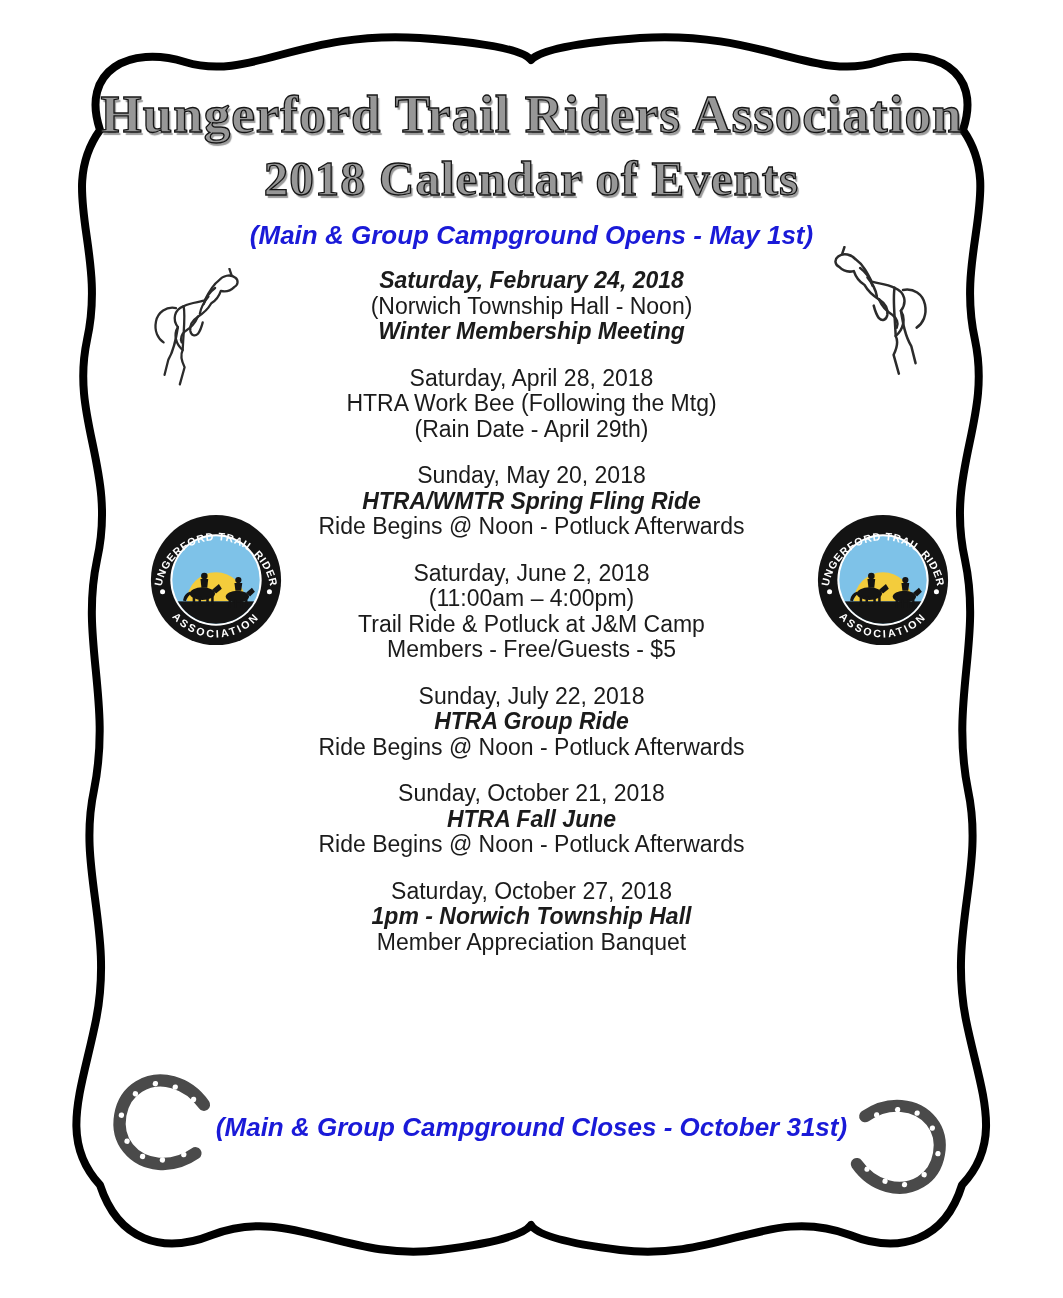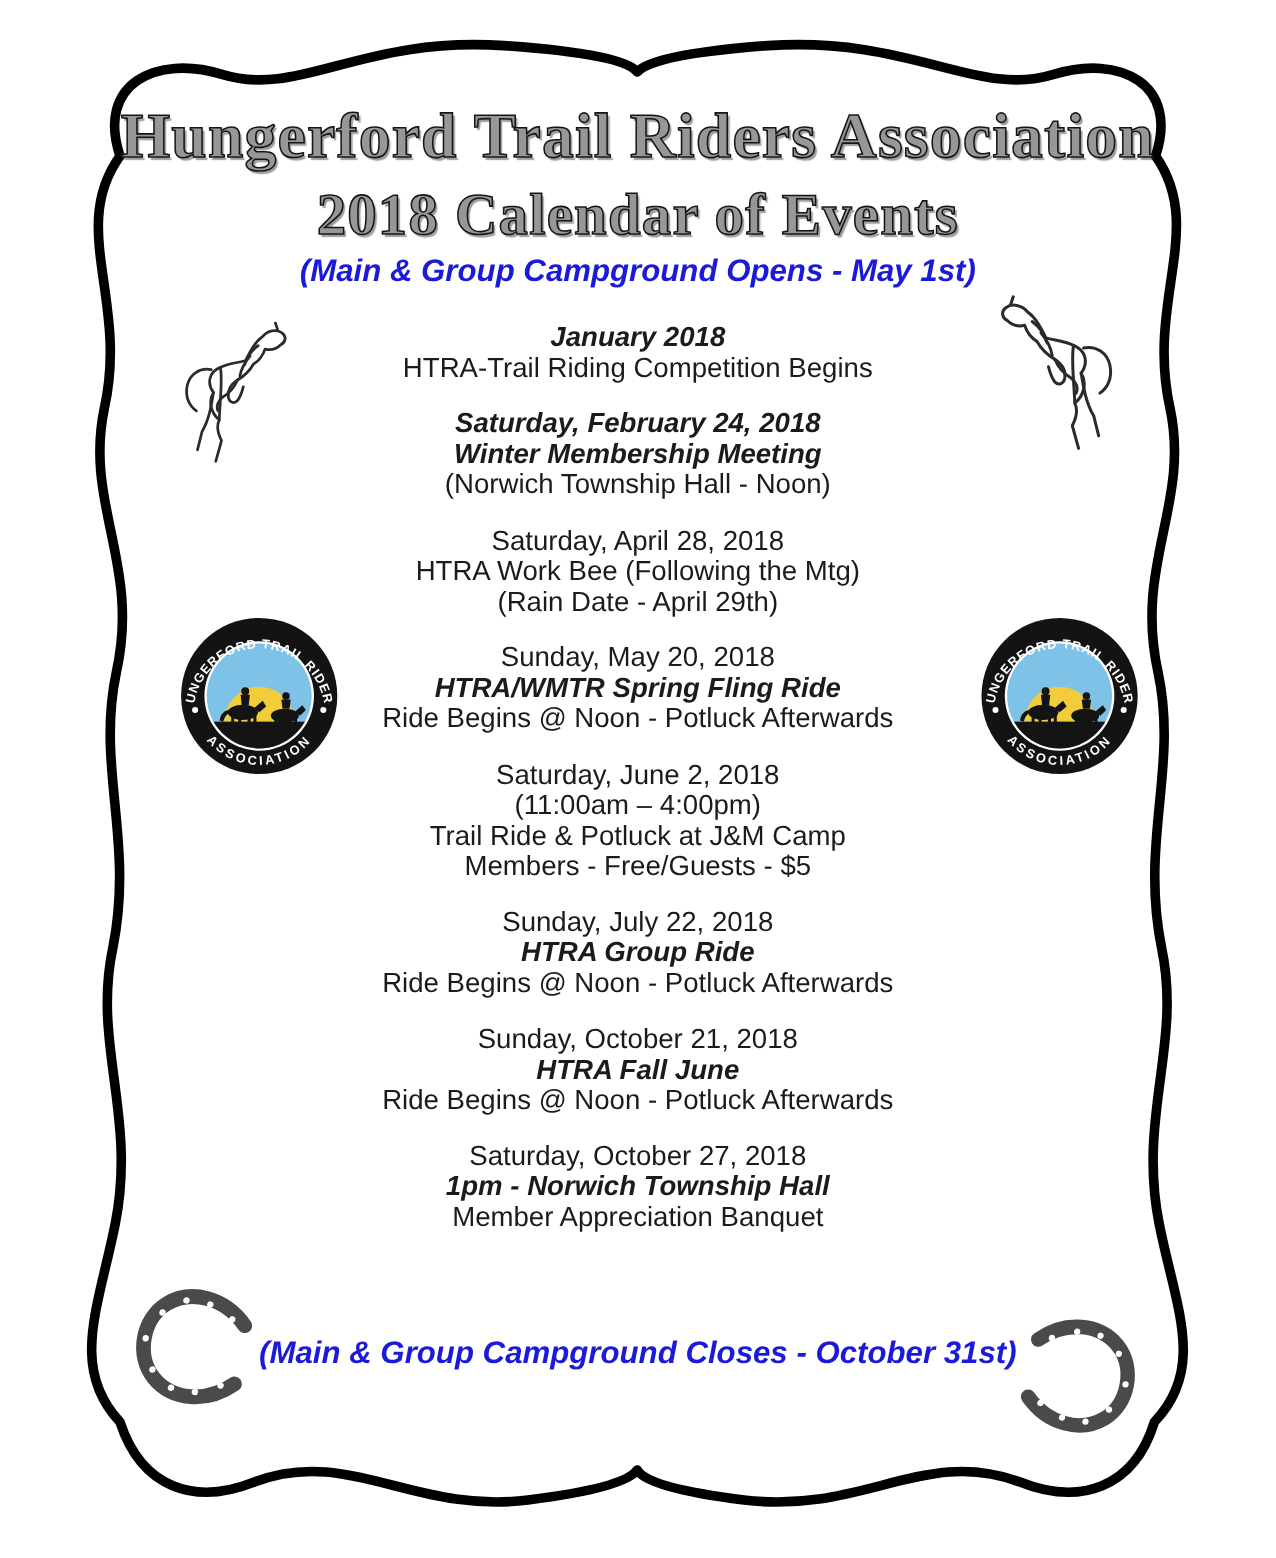--- a/index.html
+++ b/index.html
@@ -19,21 +19,21 @@
     letter-spacing:1px;white-space:nowrap;
   }
   .title.l1{top:84px;font-size:53px;}
   .title.l2{top:150px;font-size:49px;}
 
   .banner{
     position:absolute;left:0;right:0;text-align:center;
     font-weight:700;font-style:italic;font-size:26px;
     color:var(--banner-blue,#1a1ad8);white-space:nowrap;
   }
-  .banner.open{top:210px;}
+  .banner.open{top:220px;}
   .banner.close{top:1112px;}
 
   .events{
     position:absolute;top:268px;left:0;right:0;
     display:flex;flex-direction:column;gap:21px;
     text-align:center;color:var(--text,#1b1b1b);
   }
   .event .line{font-size:23px;line-height:25.5px;}
   .line.bold{font-weight:400;}
   .line.bold-italic{font-weight:700;font-style:italic;}
@@ -156,27 +156,23 @@
   </svg>
 
   <div class="title l1">Hungerford Trail Riders Association</div>
   <div class="title l2">2018 Calendar of Events</div>
 
   <div class="banner open">(Main &amp; Group Campground Opens - May 1st)</div>
   <div class="banner close">(Main &amp; Group Campground Closes - October 31st)</div>
 
   <div class="events">
       <div class="event">
-        <div class="line bold-italic">January 2018</div>
-        <div class="line regular">HTRA-Trail Riding Competition Begins</div>
-      </div>
-      <div class="event">
         <div class="line bold-italic">Saturday, February 24, 2018</div>
+        <div class="line regular">(Norwich Township Hall - Noon)</div>
         <div class="line bold-italic">Winter Membership Meeting</div>
-        <div class="line regular">(Norwich Township Hall - Noon)</div>
       </div>
       <div class="event">
         <div class="line bold">Saturday, April 28, 2018</div>
         <div class="line regular">HTRA Work Bee (Following the Mtg)</div>
         <div class="line regular">(Rain Date - April 29th)</div>
       </div>
       <div class="event">
         <div class="line bold">Sunday, May 20, 2018</div>
         <div class="line bold-italic">HTRA/WMTR Spring Fling Ride</div>
         <div class="line regular">Ride Begins @ Noon - Potluck Afterwards</div>

